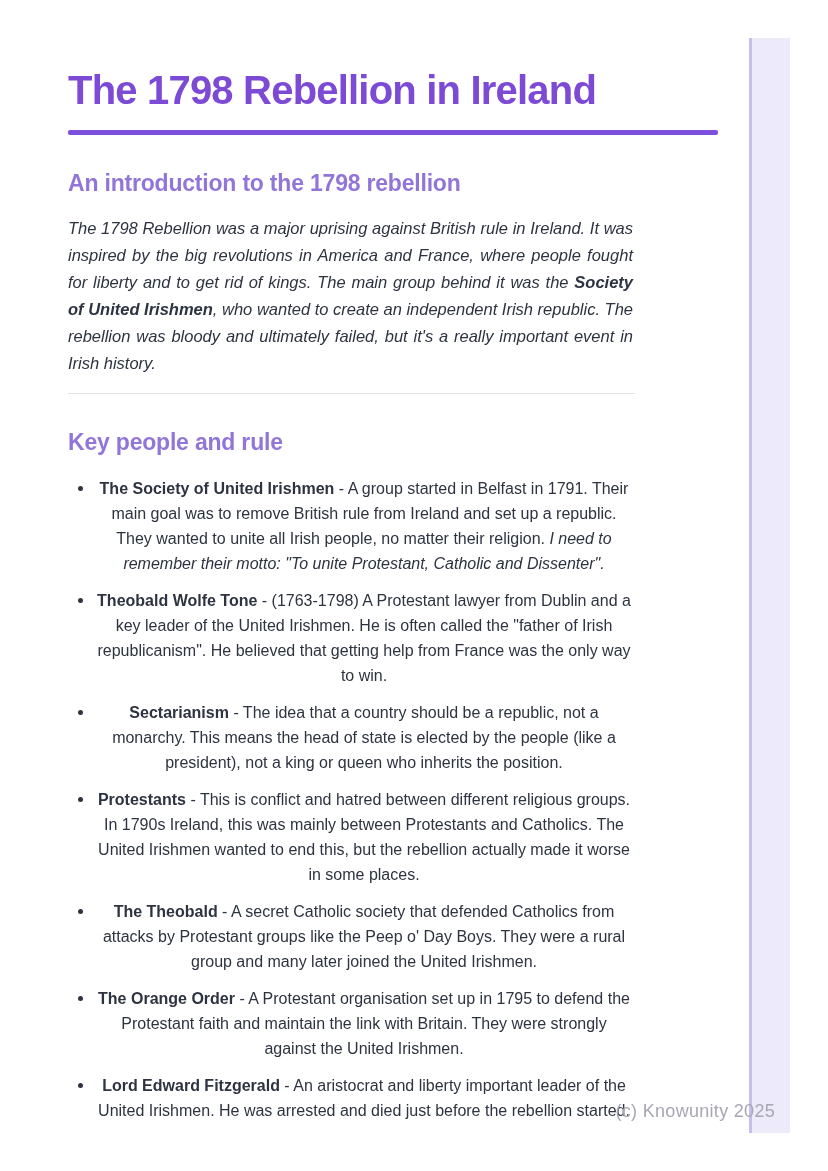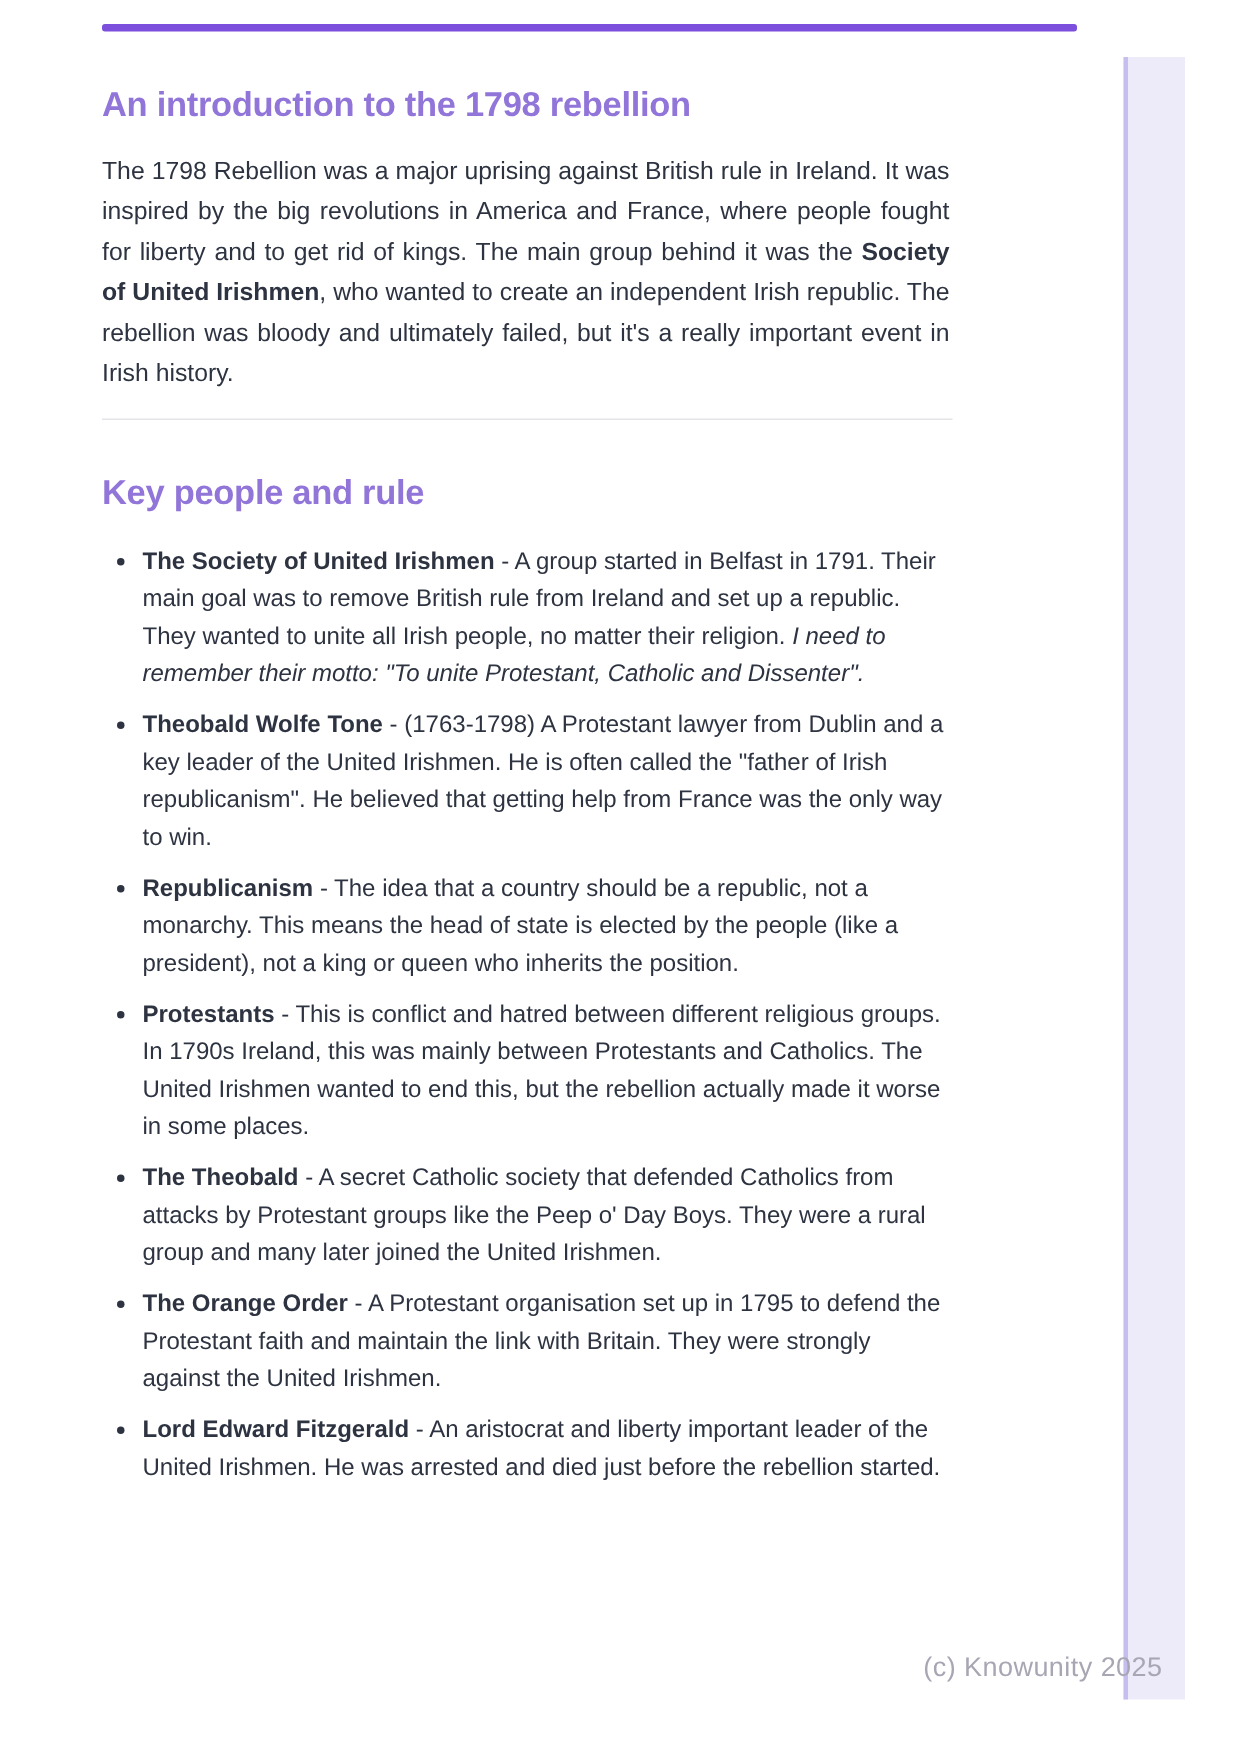--- a/index.html
+++ b/index.html
@@ -60,43 +60,44 @@
     color: var(--heading-purple, #9175d9);
   }
 
   p.intro {
     margin: 19px 0 0 0;
     width: 565px;
     font-size: 16.5px;
     line-height: 27px;
     color: var(--body-text, #2d3340);
     text-align: justify;
+    font-style: italic;
   }
 
   hr.divider {
     margin: 16px 0 0 0;
     border: none;
     border-top: 1px solid var(--divider, #e3e3e8);
     width: 567px;
   }
 
   ul.key-list {
     margin: 21px 0 0 0;
     padding: 0;
     list-style: none;
     width: 565px;
   }
   ul.key-list li {
     position: relative;
-    margin: 0 0 9px 0;
+    margin: 12px 0 9px 0;
     padding-left: 27px;
     font-size: 16px;
     line-height: 25px;
     color: var(--body-text, #2d3340);
-    text-align: left;
+    text-align: center;
   }
   ul.key-list li::before {
     content: "";
     position: absolute;
     left: 10px;
     top: 10px;
     width: 5px;
     height: 5px;
     border-radius: 50%;
     background: var(--body-text, #2d3340);
@@ -115,36 +116,37 @@
     z-index: 3;
   }
 </style>
 </head>
 <body>
 
 <div class="page">
   <div class="stripe"></div>
 
   <div class="content">
+    <h1 class="doc-title">The 1798 Rebellion in Ireland</h1>
     <div class="title-rule"></div>
 
     <section>
       <h2 class="section-heading">An introduction to the 1798 rebellion</h2>
       <p class="intro"><span>The 1798 Rebellion was a major uprising against British rule in Ireland. It was inspired by the big revolutions in America and France, where people fought for liberty and to get rid of kings. The main group behind it was the </span><span class="b">Society of United Irishmen</span><span>, who wanted to create an independent Irish republic. The rebellion was bloody and ultimately failed, but it's a really important event in Irish history.</span></p>
     </section>
 
     <hr class="divider">
 
     <section>
       <h2 class="section-heading">Key people and rule</h2>
       <ul class="key-list">
 
       <li><span class="b">The Society of United Irishmen</span><span> - A group started in Belfast in 1791. Their main goal was to remove British rule from Ireland and set up a republic. They wanted to unite all Irish people, no matter their religion. </span><span class="i">I need to remember their motto: "To unite Protestant, Catholic and Dissenter".</span></li>
           <li><span class="b">Theobald Wolfe Tone</span><span> - (1763-1798) A Protestant lawyer from Dublin and a key leader of the United Irishmen. He is often called the "father of Irish republicanism". He believed that getting help from France was the only way to win.</span></li>
-          <li><span class="b">Republicanism</span><span> - The idea that a country should be a republic, not a monarchy. This means the head of state is elected by the people (like a president), not a king or queen who inherits the position.</span></li>
+          <li><span class="b">Sectarianism</span><span> - The idea that a country should be a republic, not a monarchy. This means the head of state is elected by the people (like a president), not a king or queen who inherits the position.</span></li>
           <li><span class="b">Protestants</span><span> - This is conflict and hatred between different religious groups. In 1790s Ireland, this was mainly between Protestants and Catholics. The United Irishmen wanted to end this, but the rebellion actually made it worse in some places.</span></li>
           <li><span class="b">The Theobald</span><span> - A secret Catholic society that defended Catholics from attacks by Protestant groups like the Peep o' Day Boys. They were a rural group and many later joined the United Irishmen.</span></li>
           <li><span class="b">The Orange Order</span><span> - A Protestant organisation set up in 1795 to defend the Protestant faith and maintain the link with Britain. They were strongly against the United Irishmen.</span></li>
           <li><span class="b">Lord Edward Fitzgerald</span><span> - An aristocrat and liberty important leader of the United Irishmen. He was arrested and died just before the rebellion started.</span></li>
         </ul>
     </section>
   </div>
 
   <div class="footer">(c) Knowunity 2025</div>
 </div>

